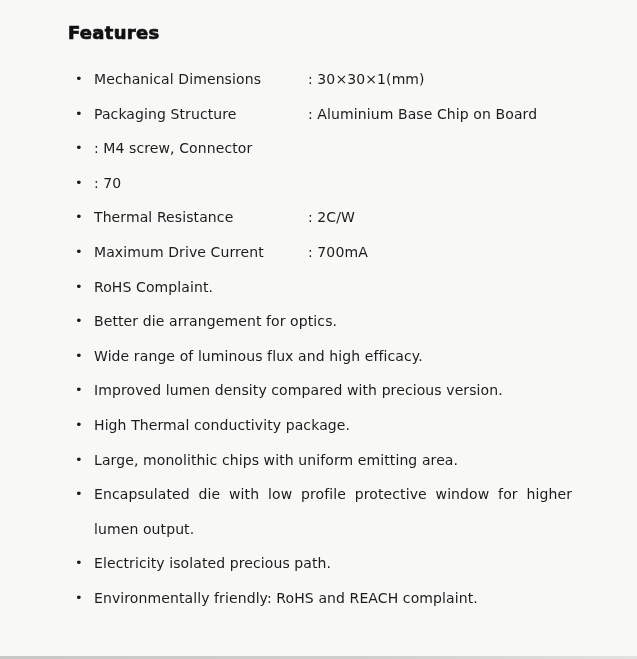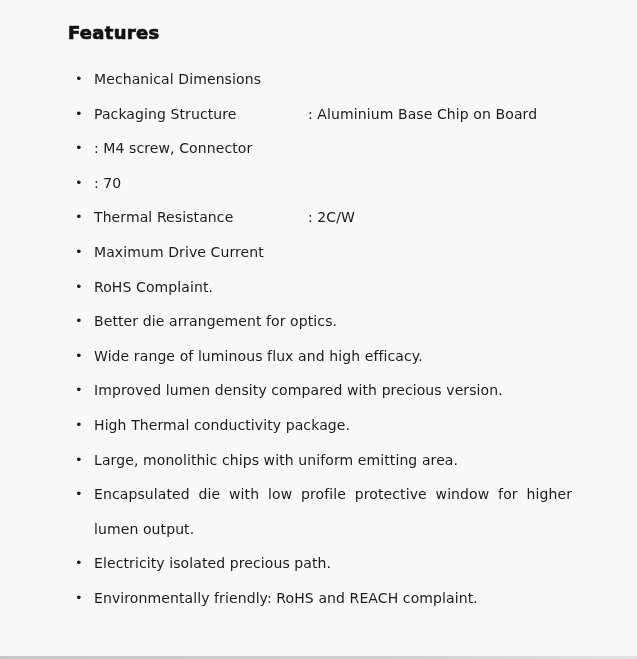--- a/index.html
+++ b/index.html
@@ -78,20 +78,21 @@
 
 <div class="page">
 
   <div class="heading">Features</div>
 
   <ul class="feature-list">
 
     <li>
       <span class="bullet">•</span>
       <span class="spec-label">Mechanical Dimensions</span>
+      <span class="spec-value">: 30×30×1(mm)</span>
     </li>
     <li>
       <span class="bullet">•</span>
       <span class="spec-label">Packaging Structure</span>
       <span class="spec-value">: Aluminium Base Chip on Board</span>
     </li>
     <li>
       <span class="bullet">•</span>
       <span class="spec-value">: M4 screw, Connector</span>
     </li>
@@ -100,20 +101,21 @@
       <span class="spec-value">: 70</span>
     </li>
     <li>
       <span class="bullet">•</span>
       <span class="spec-label">Thermal Resistance</span>
       <span class="spec-value">: 2C/W</span>
     </li>
     <li>
       <span class="bullet">•</span>
       <span class="spec-label">Maximum Drive Current</span>
+      <span class="spec-value">: 700mA</span>
     </li>
 
     <li>
       <span class="bullet">•</span>
       <div class="feature-text">RoHS Complaint.</div>
     </li>
     <li>
       <span class="bullet">•</span>
       <div class="feature-text">Better die arrangement for optics.</div>
     </li>

